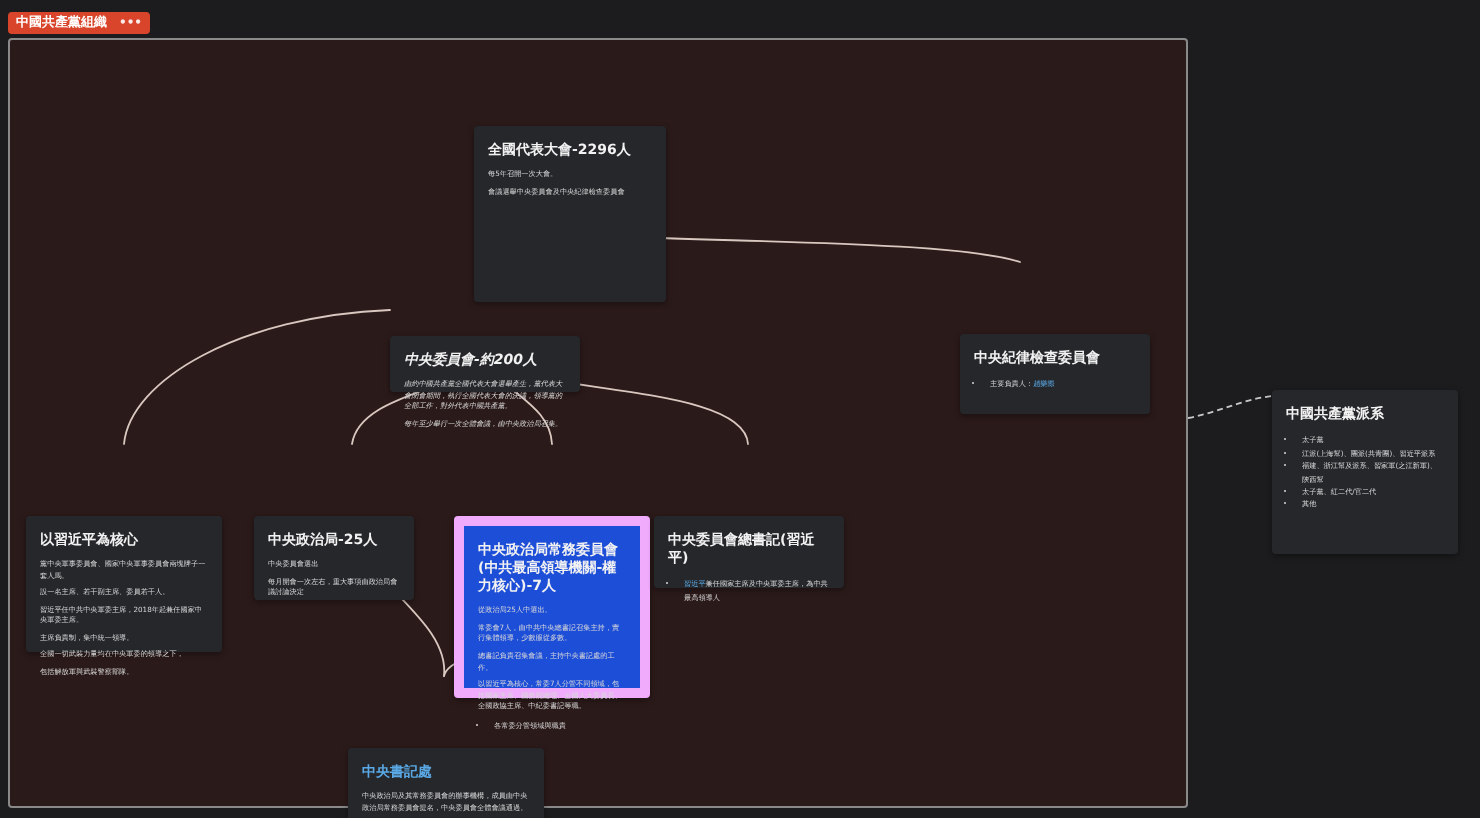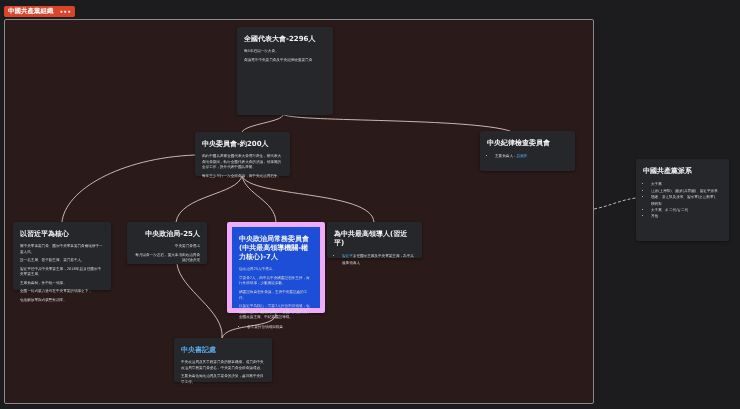--- a/index.html
+++ b/index.html
@@ -1,21 +1,21 @@
 <!DOCTYPE html>
 <html><head>
 <meta charset="utf-8">
 <style>
   html, body { margin:0; padding:0; }
   body { width:740px; height:409px; background:#1c1c1e; position:relative; overflow:hidden; font-family:"DejaVu Sans", sans-serif; color:#e8e8e8; }
   .group-label { position:absolute; left:4px; top:6px; height:11px; background:#d9452b; color:#fff; font-size:6.5px; font-weight:bold; border-radius:2px; padding:0 4px; line-height:11px; display:flex; gap:6px; align-items:center;text-align:right; }
   .group-label .dots { font-size:6px; letter-spacing:0; opacity:.9; }
   .group { position:absolute; left:4px; top:19px; width:590px; height:385px; background:#2b1a1a; border:1px solid #8a8a8a; box-sizing:border-box; border-radius:2px; }
   svg.edges { position:absolute; left:0; top:0; width:740px; height:409px; pointer-events:none; }
-  .card { position:absolute; background:#25272a; border-radius:2px; box-sizing:border-box; padding:8px 7px; box-shadow:0 1px 3px rgba(0,0,0,.4); }
+  .card { position:absolute; background:#25272a; border-radius:2px; box-sizing:border-box; padding:8px 7px; box-shadow:0 1px 3px rgba(0,0,0,.4);margin-top:36px; }
   .card.red { background:#1d4ed8; border:5px solid #f0abfc; }
   .card h3 { margin:0 0 5px 0; font-size:7px; font-weight:bold; color:#f2f2f2; line-height:1.3; }
   .card h3.blue { color:#5aa9e6; }
   .card p { margin:0 0 3px 0; font-size:3.6px; line-height:1.55; color:#d8d8d8; }
   .card ul { margin:2px 0 0 0; padding-left:8px; }
   .card li { font-size:3.6px; line-height:1.8; color:#d8d8d8; }
   .hl { color:#5aa9e6; }
 </style>
 </head>
 <body>
@@ -47,21 +47,21 @@
   </g>
   <path d="M594 209 C610 206, 620 200, 636 198" fill="none" stroke="#c8c8c8" stroke-width="0.9" stroke-dasharray="3,2"></path>
 </svg>
 
 <div class="card" style="left:237px;top:27px;width:96px;height:88px;">
   <h3>全國代表大會-2296人</h3>
   <p>每5年召開一次大會。</p>
   <p>會議選舉中央委員會及中央紀律檢查委員會</p>
 </div>
 
-<div class="card" style="left:195px;top:132px;width:95px;height:44px;">
+<div class="card" style="left:195px;top:132px;width:95px;height:28px;font-style:italic;">
   <h3>中央委員會-約200人</h3>
   <p>由約中國共產黨全國代表大會選舉產生，黨代表大會閉會期間，執行全國代表大會的決議，領導黨的全部工作，對外代表中國共產黨。</p>
   <p>每年至少舉行一次全體會議，由中央政治局召集。</p>
 </div>
 
 <div class="card" style="left:480px;top:131px;width:95px;height:40px;">
   <h3>中央紀律檢查委員會</h3>
   <ul>
     <li><span>主要負責人：</span><span class="hl">趙樂際</span></li>
   </ul>
@@ -82,39 +82,39 @@
 <div class="card" style="left:13px;top:222px;width:98px;height:68px;">
   <h3>以習近平為核心</h3>
   <p>黨中央軍事委員會、國家中央軍事委員會兩塊牌子一套人馬。</p>
   <p>設一名主席、若干副主席、委員若干人。</p>
   <p>習近平任中共中央軍委主席，2018年起兼任國家中央軍委主席。</p>
   <p>主席負責制，集中統一領導。</p>
   <p>全國一切武裝力量均在中央軍委的領導之下，</p>
   <p>包括解放軍與武裝警察部隊。</p>
 </div>
 
-<div class="card" style="left:127px;top:222px;width:80px;height:42px;text-align:right;">
+<div class="card" style="left:127px;top:222px;width:80px;height:42px;">
   <h3>中央政治局-25人</h3>
   <p>中央委員會選出</p>
   <p>每月開會一次左右，重大事項由政治局會議討論決定</p>
 </div>
 
 <div class="card red" style="left:227px;top:222px;width:98px;height:91px;">
   <h3>中央政治局常務委員會(中共最高領導機關-權力核心)-7人</h3>
   <p>從政治局25人中選出。</p>
   <p>常委會7人，由中共中央總書記召集主持，實行集體領導，少數服從多數。</p>
   <p>總書記負責召集會議，主持中央書記處的工作。</p>
   <p>以習近平為核心，常委7人分管不同領域，包括國家主席、國務院總理、全國人大委員長、全國政協主席、中紀委書記等職。</p>
   <ul>
     <li>各常委分管領域與職責</li>
   </ul>
 </div>
 
 <div class="card" style="left:327px;top:222px;width:95px;height:36px;">
-  <h3>為中共最高領導人(習近平)</h3>
+  <h3>中央委員會總書記(習近平)</h3>
   <ul>
     <li><span class="hl">習近平</span><span>兼任國家主席及中央軍委主席，為中共最高領導人</span></li>
   </ul>
 </div>
 
 <div class="card" style="left:174px;top:338px;width:98px;height:44px;">
   <h3 class="blue">中央書記處</h3>
   <p class="hl">中央政治局及其常務委員會的辦事機構，成員由中央政治局常務委員會提名，中央委員會全體會議通過。</p>
   <p>主要負責落實政治局及常委會的決策，處理黨中央日常工作。</p>
 </div>

